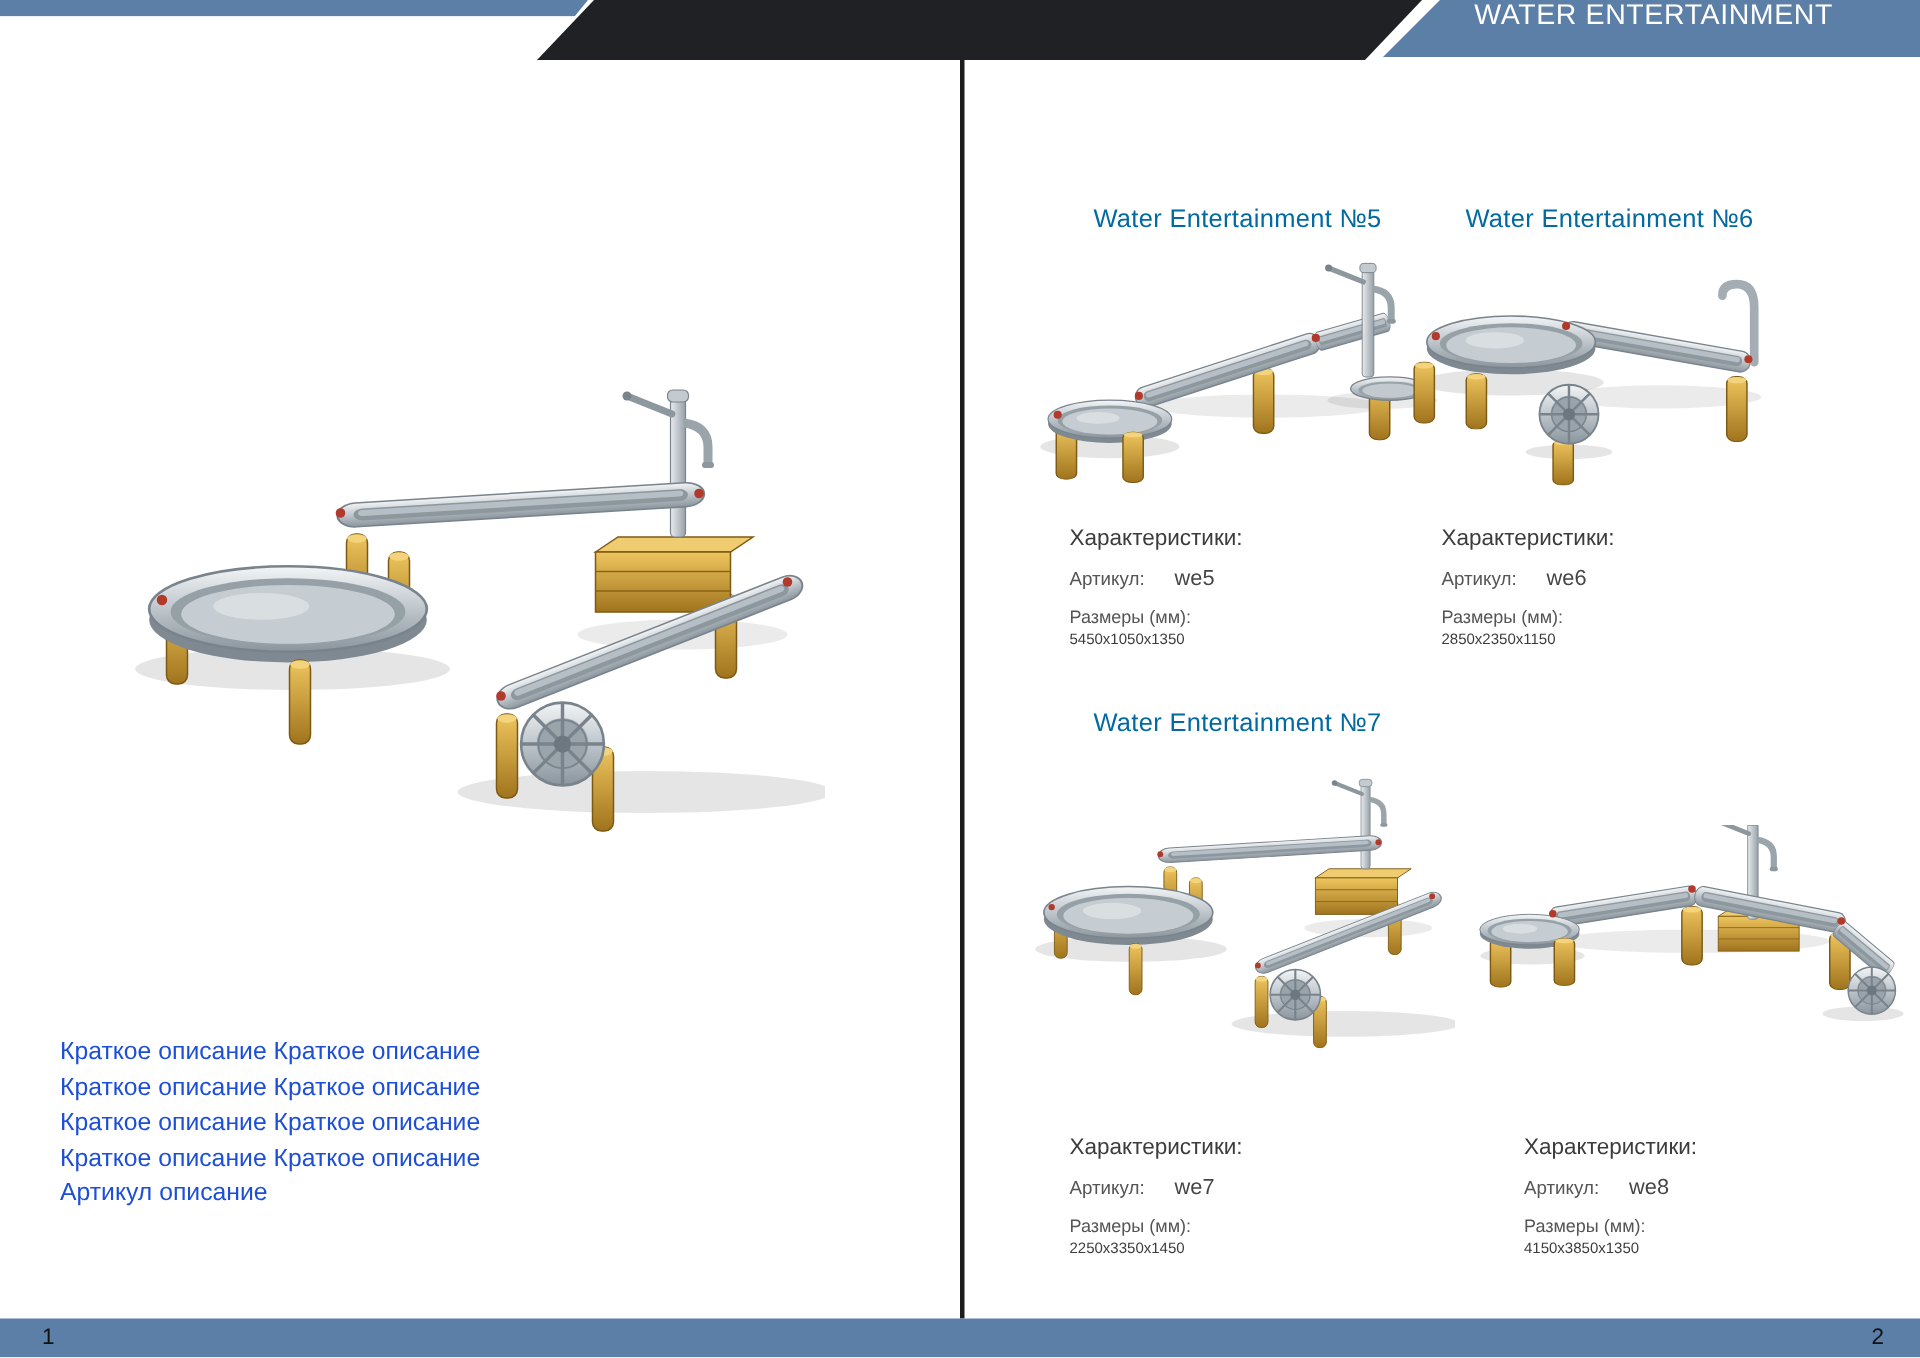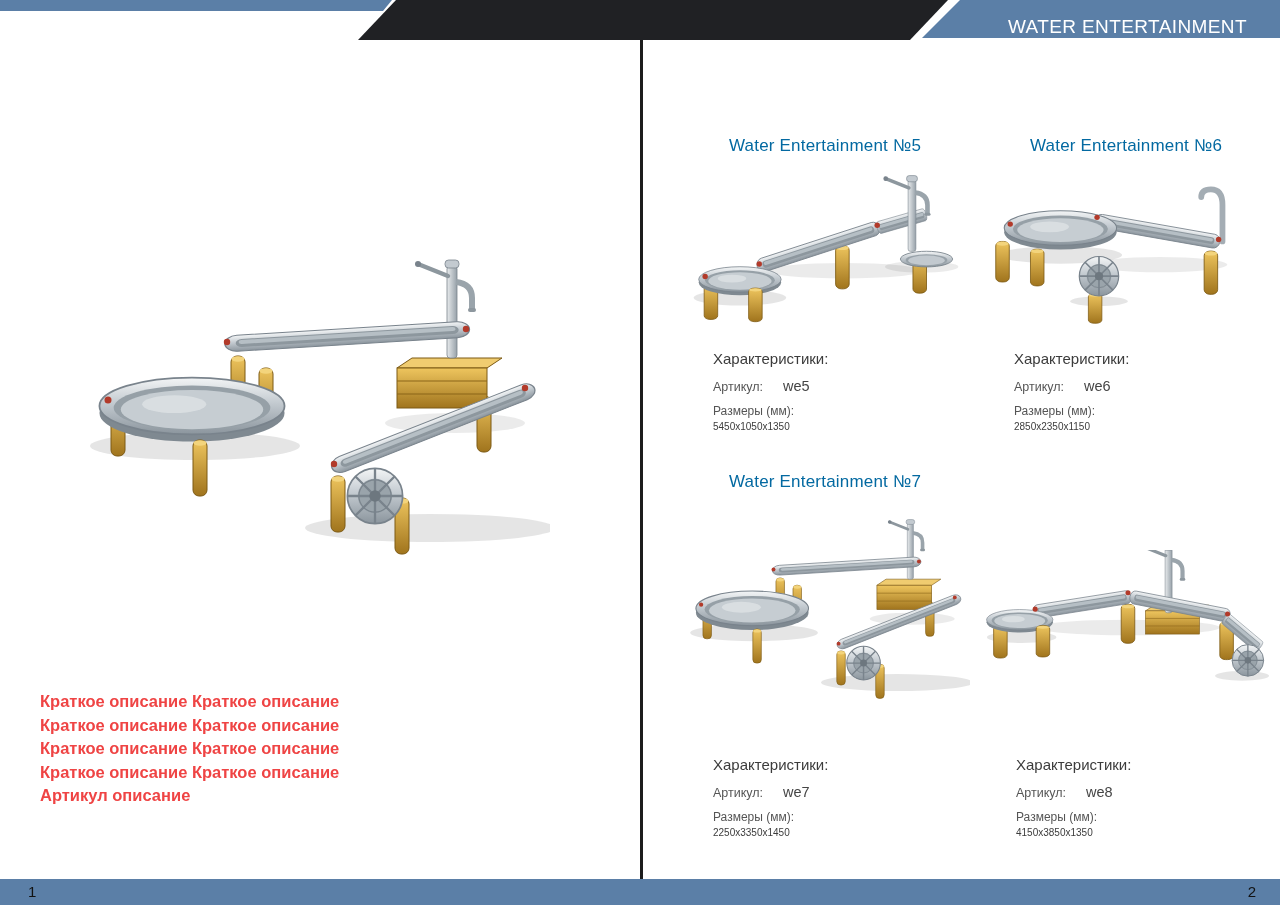--- a/index.html
+++ b/index.html
@@ -14,42 +14,42 @@
     position:absolute; left:0; top:0; width:394px; height:11px; background:#5b7fa7;
     clip-path:polygon(0 0, 392px 0, 383px 11px, 0 11px);
   }
   .header-dark-band {
     position:absolute; left:0; top:0; width:1000px; height:40px; background:#202124;
     clip-path:polygon(396px 0, 948px 0, 910px 40px, 358px 40px);
   }
   .header-title-band {
     position:absolute; left:920px; top:0; width:360px; height:38px; background:#5b7fa7;
     clip-path:polygon(40px 0, 360px 0, 360px 38px, 2px 38px);
-    display:flex; align-items:flex-end; justify-content:flex-end;
-    box-sizing:border-box; padding-right:33px;
+    display:flex; align-items:flex-start; justify-content:flex-end;
+    box-sizing:border-box; padding-right:58px;
   }
   .header-title { color:#ffffff; font-size:19px; letter-spacing:0.4px; font-weight:500; }
 
   
   .center-divider { position:absolute; left:640px; top:40px; width:3px; height:839px; background:#1c1c1c; }
 
   
   .footer { position:absolute; left:0; bottom:0; width:1280px; height:26px; background:#5b7fa7; }
   .footer .page-num { position:absolute; top:0; line-height:26px; font-size:15px; color:#121212; }
   .footer .page-num.left { left:28px; }
   .footer .page-num.right { right:24px; }
 
   
   .main-illo { position:absolute; left:70px; top:228px; width:480px; height:340px; }
-  .description { position:absolute; left:40px; top:690px; font-size:16.5px; line-height:23.5px; color:#ef4444;font-weight:bold; }
+  .description { position:absolute; left:40px; top:690px; font-size:16.5px; line-height:23.5px; color:#1d4ed8; }
 
   
   .product-card { position:absolute; width:290px; height:340px; }
   .card-5 { left:680px; top:136px; }
-  .card-6 { left:981px; top:136px; }
+  .card-6 { left:928px; top:136px; }
   .card-7 { left:680px; top:472px; height:380px; }
   .card-8 { left:983px; top:472px; height:380px; }
 
   .product-title {
     position:absolute; top:0; left:0; width:100%; text-align:center;
     font-size:17px; color:#0369a1; letter-spacing:0.2px;
   }
   .product-illo { position:absolute; left:0; }
   .card-5 .product-illo { top:34px; }
   .card-6 .product-illo { top:36px; }

